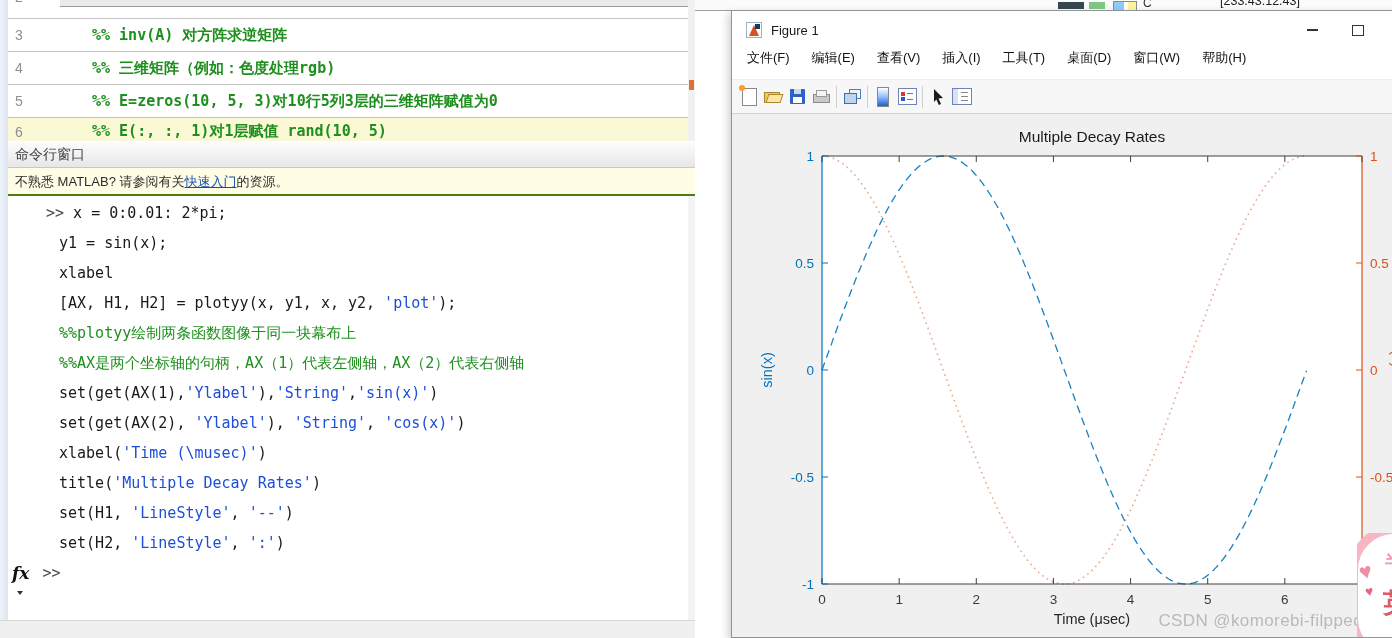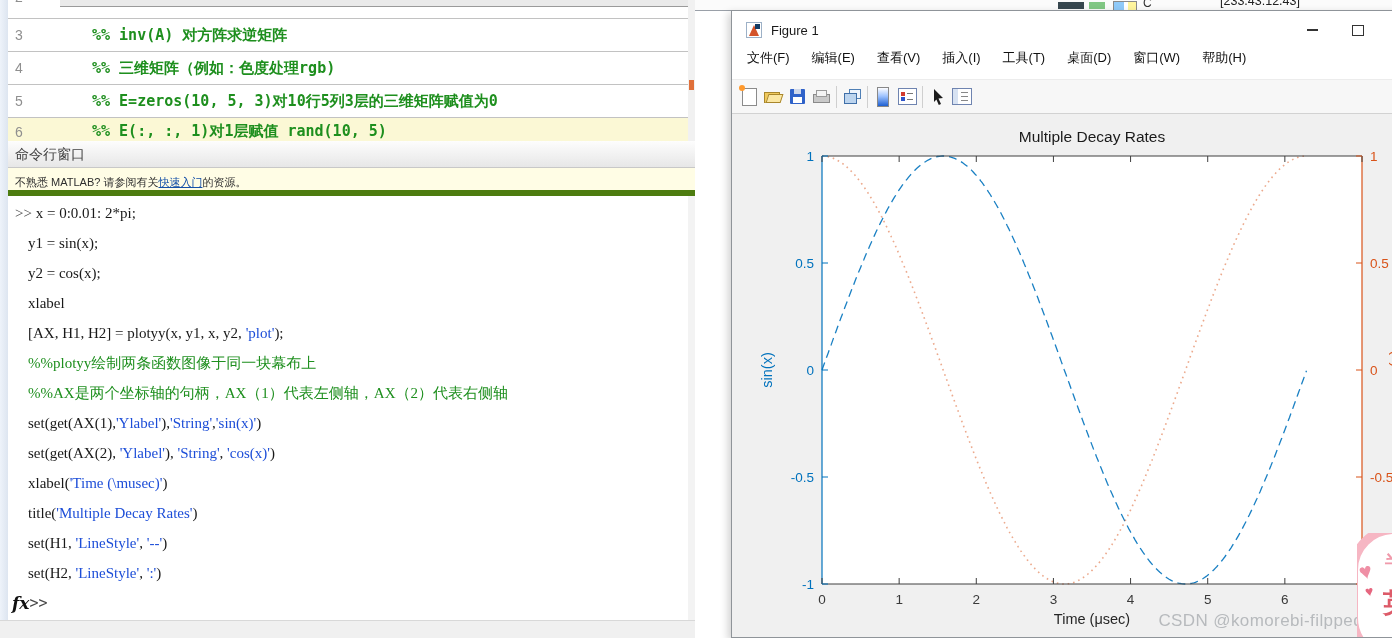--- a/index.html
+++ b/index.html
@@ -21,33 +21,33 @@
   .ed-row.clip .ed-text,.ed-row.clip .ed-num{margin-top:-13px;align-items:flex-end;}
   .ed-topband{position:absolute;left:52px;right:0;top:0;height:6px;background:#eaeaea;
     border-bottom:1px solid #9a9a9a;}
   #editor-scrollbar{position:absolute;left:688px;top:0;width:7px;height:141px;background:#f1f1f1;}
   #editor-scroll-marker{position:absolute;left:1px;top:80px;width:5px;height:10px;background:#e0703a;}
   
   #cmd-header{position:absolute;left:8px;top:141px;width:687px;height:27px;
     background:linear-gradient(#fdfdfd,#e7e7e7);border-bottom:1px solid #c8c8c8;
     font-size:14px;color:#3f3f3f;line-height:27px;padding-left:7px;box-sizing:border-box;}
   #cmd-banner{position:absolute;left:8px;top:168px;width:687px;height:28px;background:#fffde5;
-    border-bottom:6px solid #4d7c0f;font-size:11px;color:#2e2e2e;line-height:28px;
+    border-bottom:2px solid #4d7c0f;font-size:13px;color:#2e2e2e;line-height:28px;
     padding-left:7px;box-sizing:border-box;white-space:nowrap;}
   #cmd-banner a{color:#1550a8;text-decoration:underline;cursor:pointer;}
   #cmd-body{position:absolute;left:8px;top:196px;width:680px;height:424px;background:#fff;
     font-family:"DejaVu Sans Mono",monospace;font-size:15px;color:#191919;
     padding-top:2px;box-sizing:border-box;overflow:hidden;}
-  .cmd-line{height:30px;line-height:30px;padding-left:20px;white-space:pre;font-family:Liberation Serif, serif;}
+  .cmd-line{height:30px;line-height:30px;padding-left:51px;white-space:pre;}
   .cmd-line .p{color:#4a4a4a;margin-left:-13px;}
   .cmd-line .s{color:#1d4ed8;}
   .cmd-line .g{color:#1e8f1e;}
   .cmd-prompt-row{height:30px;line-height:30px;display:flex;align-items:center;padding-left:4px;}
   .fx{font-family:"DejaVu Serif",serif;font-style:italic;font-weight:bold;font-size:17px;
-    color:#111;position:relative;}
+    color:#111;position:relative;margin-right:13px;}
   .fx::after{content:'';position:absolute;left:5px;bottom:-7px;border-left:3.5px solid transparent;
     border-right:3.5px solid transparent;border-top:4px solid #333;}
   .prompt2{color:#4a4a4a;}
   #cmd-scrollbar{position:absolute;left:688px;top:196px;width:7px;height:424px;background:#f3f3f3;}
   #bottom-strip{position:absolute;left:0;top:620px;width:695px;height:18px;background:#f0f0f0;
     border-top:1px solid #d8d8d8;}
   
   #top-strip{position:absolute;left:695px;top:0;width:697px;height:10px;background:#fbfbfb;
     border-bottom:1px solid #9aa0a8;overflow:hidden;}
   .ts-block1{position:absolute;left:363px;top:2px;width:26px;height:7px;background:#37474f;}
@@ -165,21 +165,20 @@
     </div>
   <div id="editor-scrollbar">
     <div id="editor-scroll-marker"></div>
   </div>
 
   <div id="cmd-header">命令行窗口</div>
   <div id="cmd-banner"><span>不熟悉 MATLAB? 请参阅有关</span><a>快速入门</a><span>的资源。</span></div>
   <div id="cmd-body">
       <div class="cmd-line"><span class="p">&gt;&gt; </span><span class="c">x = 0:0.01: 2*pi;</span></div>
       <div class="cmd-line"><span class="c">y1 = sin(x);</span></div>
-      <div class="cmd-line"><span class="c">y2 = cos(x);</span></div>
       <div class="cmd-line"><span class="c">xlabel</span></div>
       <div class="cmd-line"><span class="c">[AX, H1, H2] = plotyy(x, y1, x, y2, </span><span class="s">'plot'</span><span class="c">);</span></div>
       <div class="cmd-line"><span class="g">%%plotyy绘制两条函数图像于同一块幕布上</span></div>
       <div class="cmd-line"><span class="g">%%AX是两个坐标轴的句柄，AX（1）代表左侧轴，AX（2）代表右侧轴</span></div>
       <div class="cmd-line"><span class="c">set(get(AX(1),</span><span class="s">'Ylabel'</span><span class="c">),</span><span class="s">'String'</span><span class="c">,</span><span class="s">'sin(x)'</span><span class="c">)</span></div>
       <div class="cmd-line"><span class="c">set(get(AX(2), </span><span class="s">'Ylabel'</span><span class="c">), </span><span class="s">'String'</span><span class="c">, </span><span class="s">'cos(x)'</span><span class="c">)</span></div>
       <div class="cmd-line"><span class="c">xlabel(</span><span class="s">'Time (\musec)'</span><span class="c">)</span></div>
       <div class="cmd-line"><span class="c">title(</span><span class="s">'Multiple Decay Rates'</span><span class="c">)</span></div>
       <div class="cmd-line"><span class="c">set(H1, </span><span class="s">'LineStyle'</span><span class="c">, </span><span class="s">'--'</span><span class="c">)</span></div>
       <div class="cmd-line"><span class="c">set(H2, </span><span class="s">'LineStyle'</span><span class="c">, </span><span class="s">':'</span><span class="c">)</span></div>

